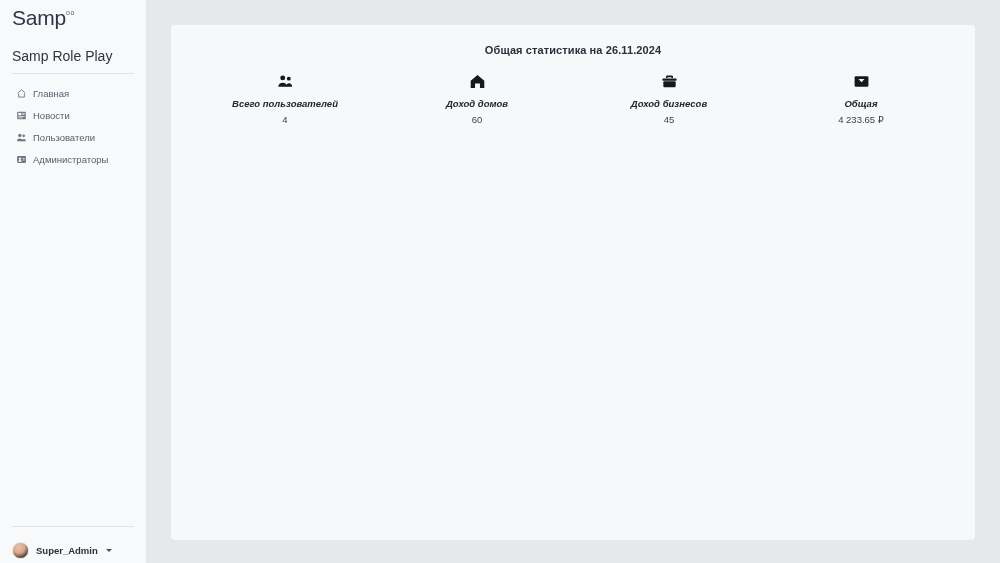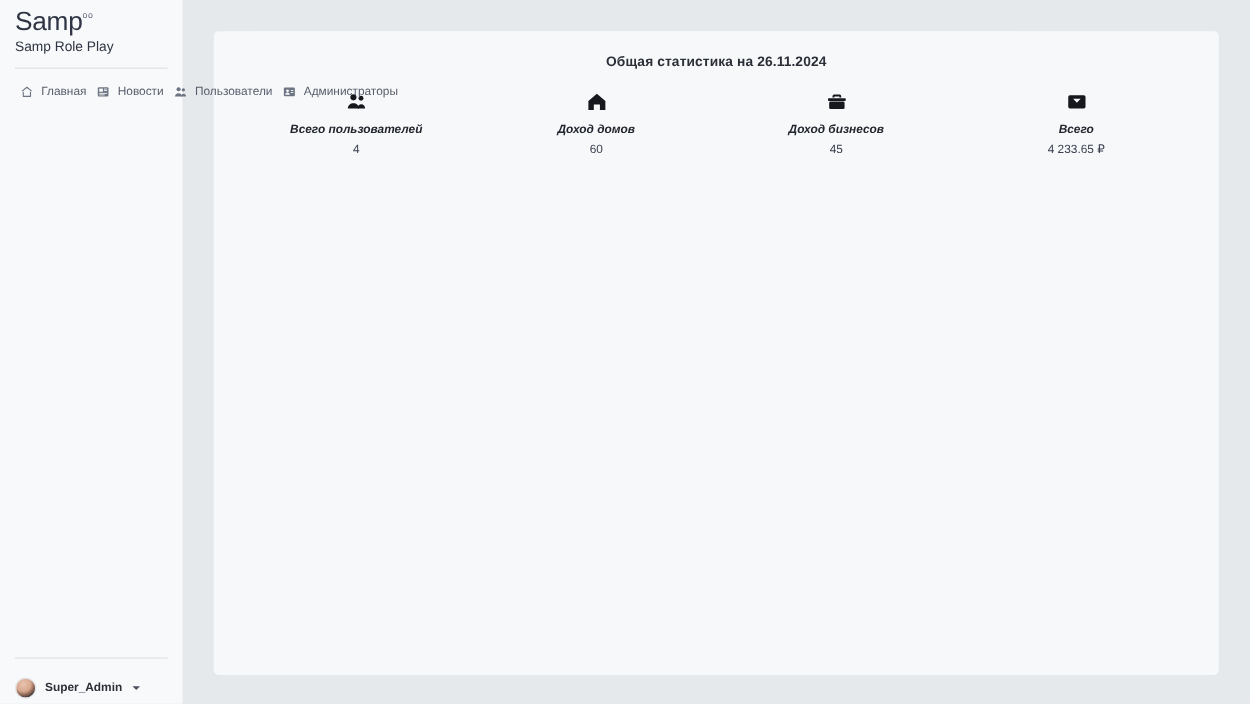--- a/index.html
+++ b/index.html
@@ -43,35 +43,35 @@
   }
   .brand-title .sup {
     font-size: 7px;
     vertical-align: super;
     letter-spacing: 0.5px;
     color: #5a6378;
     position: relative;
     top: -2px;
   }
   .brand-sub {
-    font-size: 11px;
+    font-size: 14px;
     color: #2f3545;
-    margin-top: 2px;
+    margin-top: 18px;
     line-height: 1.2;
   }
   .divider {
     height: 1px;
     background: #dfe2e6;
     margin: 9px 12px 0 12px;
   }
   .nav {
     margin-top: 12px;
     padding: 0 0 0 16px;
     display: flex;
-    flex-direction: row;
+    flex-direction: column;
     gap: 8px;
   }
   .nav-item {
     display: flex;
     align-items: center;
     gap: 6px;
     height: 14px;
     cursor: pointer;
     text-decoration: none;
   }
@@ -311,21 +311,21 @@
           <div class="stat-value">45</div>
         </div>
 
         <div class="stat">
           <div class="stat-icon">
             <svg width="17" height="17" viewBox="0 0 16 16" fill="currentColor">
               <rect x="1.5" y="3" width="13" height="10" rx="1.3"></rect>
               <path d="M5.2 5.6h5.6L8 8.6z" fill="#f7f8fa"></path>
             </svg>
           </div>
-          <div class="stat-label">Всего</div>
+          <div class="stat-label">Общая</div>
           <div class="stat-value">4 233.65 ₽</div>
         </div>
 
       </div>
     </section>
   </main>
 
 </div>
 
 </body></html>

